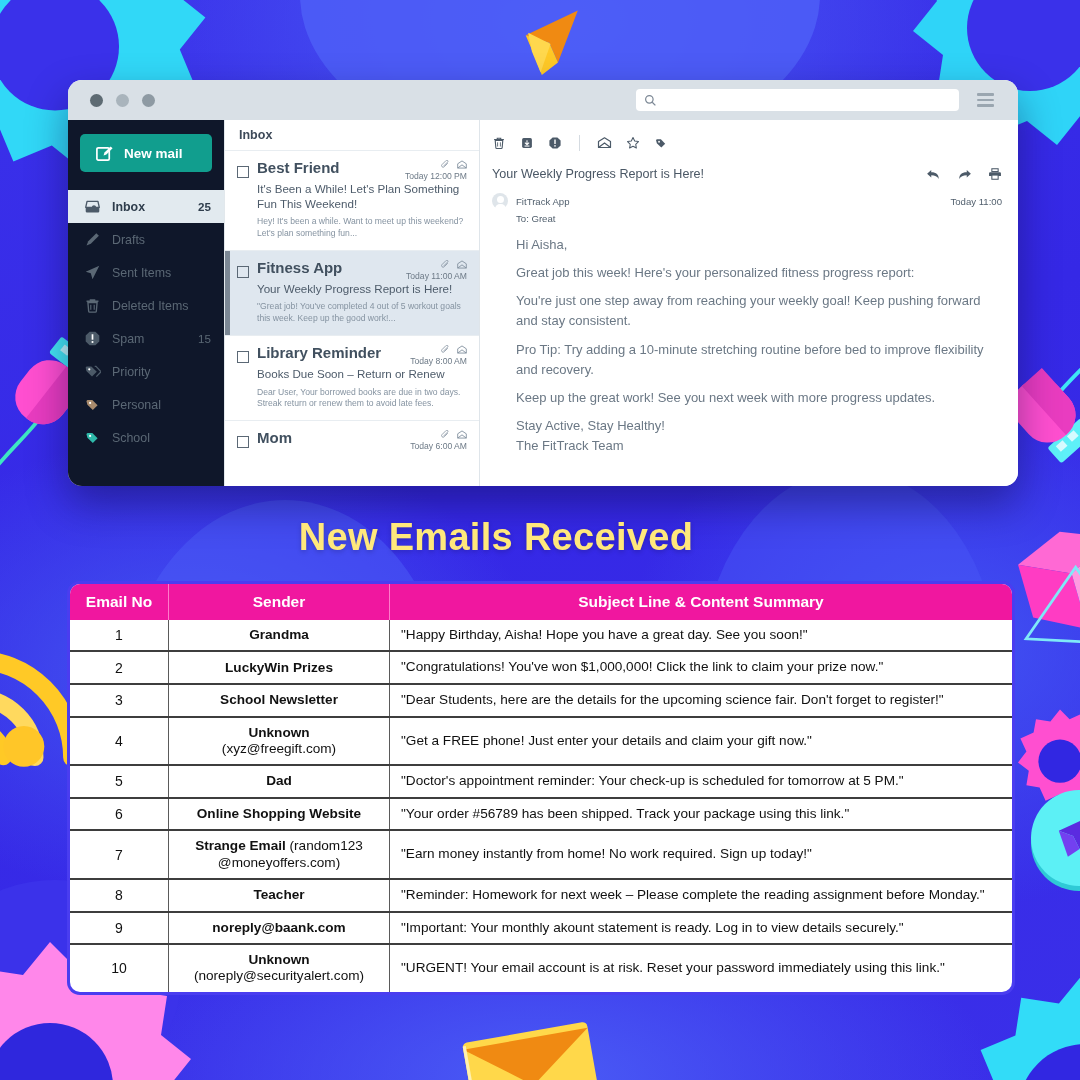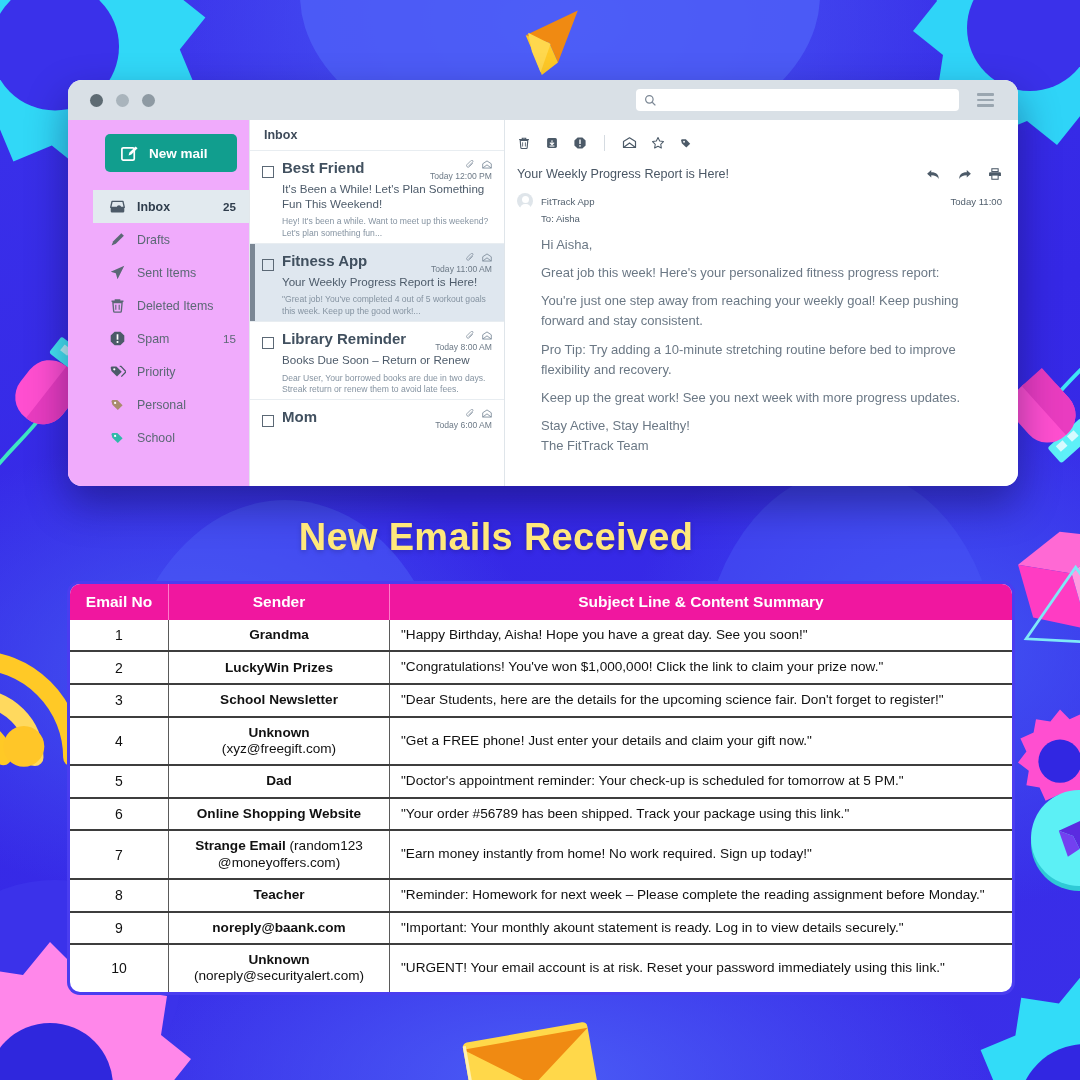--- a/index.html
+++ b/index.html
@@ -37,31 +37,31 @@
   .searchwrap{flex:1;display:flex;justify-content:flex-end;align-items:center;gap:18px;padding-right:2px;}
   .searchbox{width:307px;height:22px;background:#fff;border-radius:4px;display:flex;align-items:center;padding:0 8px;}
   .searchbox svg{flex:0 0 auto;}
   .searchinput{border:0;outline:0;flex:1;font-size:11px;font-family:"Liberation Sans",sans-serif;color:#4a5563;background:transparent;padding-left:5px;}
   .hamb{display:flex;flex-direction:column;gap:3px;cursor:pointer;}
   .hamb span{display:block;width:17px;height:2.4px;background:#9aa6b0;border-radius:1px;}
 
   .body{display:flex;height:366px;}
 
   
-  .sidebar{width:156px;background:#f0abfc;border-right:1px solid #e2e8ec;flex:0 0 156px;padding-top:14px;padding-left:25px;}
+  .sidebar{width:156px;background:#0f172a;border-right:1px solid #e2e8ec;flex:0 0 156px;padding-top:14px;}
   .newmail{margin:0 12px 18px 12px;height:38px;background:#119e8e;border-radius:5px;display:flex;align-items:center;gap:10px;padding-left:15px;color:#fff;font-size:13.5px;font-weight:bold;cursor:pointer;}
   .navitem{display:flex;align-items:center;height:33px;padding:0 13px 0 16px;gap:11px;color:#5b6875;font-size:12.4px;cursor:pointer;}
   .navitem.active{background:#e2eaef;color:#2f3d4c;font-weight:bold;}
   .navitem .lbl{flex:1;}
   .navitem .cnt{font-size:11.6px;}
 
   
   .list{width:254px;flex:0 0 254px;background:#fff;border-right:1px solid #dfe5ea;}
   .list-head{height:30px;display:flex;align-items:center;padding-left:14px;font-size:12.5px;font-weight:bold;color:#3e4a59;}
-  .mailitem{position:relative;border-top:1px solid #e8edf1;padding:9px 12px 4px 12px;display:flex;gap:8px;cursor:pointer;}
+  .mailitem{position:relative;border-top:1px solid #e8edf1;padding:9px 12px 11px 12px;display:flex;gap:8px;cursor:pointer;}
   .mailitem.sel{background:#dfe7ef;}
   .mailitem.sel:before{content:"";position:absolute;left:0;top:0;bottom:0;width:5px;background:#7b8794;}
   .chk{width:10px;height:10px;border:1.6px solid #5b6875;flex:0 0 auto;margin-top:6px;}
   .mi-main{flex:1;min-width:0;}
   .mi-top{display:flex;justify-content:space-between;align-items:flex-start;}
   .mi-sender{font-size:15px;font-weight:bold;color:#41505f;line-height:1.1;}
   .mi-meta{text-align:center;flex:0 0 auto;padding-left:6px;}
   .mi-icons{display:flex;justify-content:flex-end;gap:7px;margin-bottom:2px;}
   .mi-time{font-size:8.6px;color:#6d7a87;white-space:nowrap;}
   .mi-sub{font-size:11.6px;color:#4d5b6a;line-height:1.26;margin-top:1px;}
@@ -451,21 +451,21 @@
             <rect x="5.5" y="11.5" width="9" height="6" fill="#fff" stroke="#4c5a68" stroke-width="1.5"></rect>
           </svg>
         </div>
       </div>
 
       <div class="rfrom">
         <div class="avatar"></div>
         <div class="rname">FitTrack App</div>
         <div class="rdate">Today 11:00</div>
       </div>
-      <div class="rto">To: Aisha</div>
+      <div class="rto">To: Great</div>
 
       <div class="rbody">
         <p>Hi Aisha,</p>
         <p>Great job this week! Here's your personalized fitness progress report:</p>
         <p>You're just one step away from reaching your weekly goal! Keep pushing forward and stay consistent.</p>
         <p>Pro Tip: Try adding a 10-minute stretching routine before bed to improve flexibility and recovery.</p>
         <p>Keep up the great work! See you next week with more progress updates.</p>
         <div class="blk">
           <div>Stay Active, Stay Healthy!</div>
           <div>The FitTrack Team</div>

